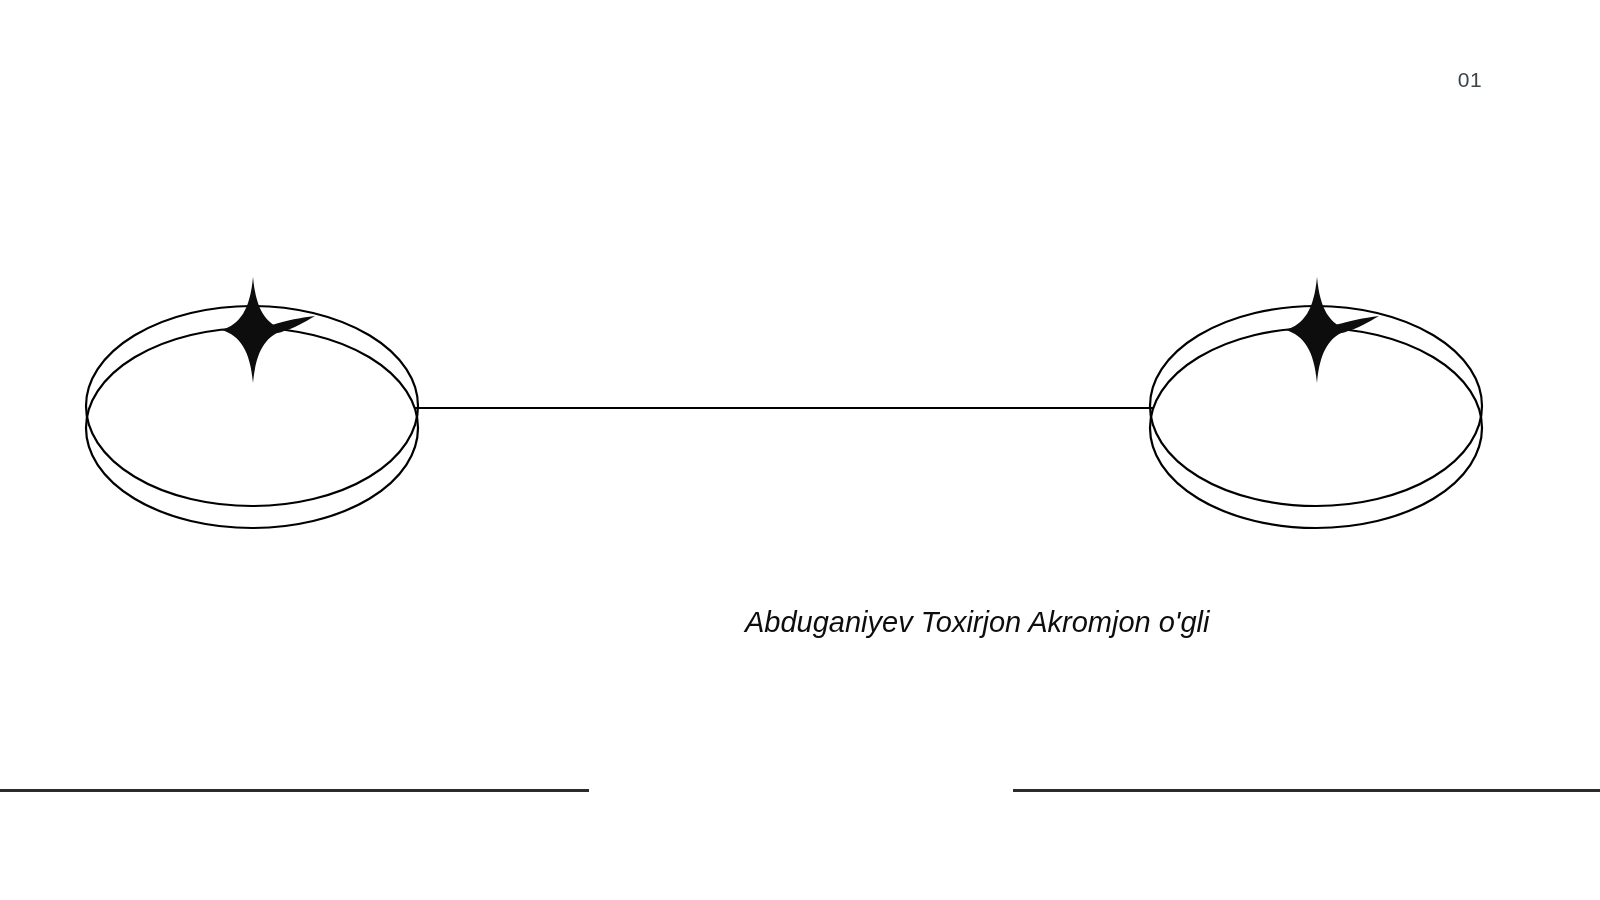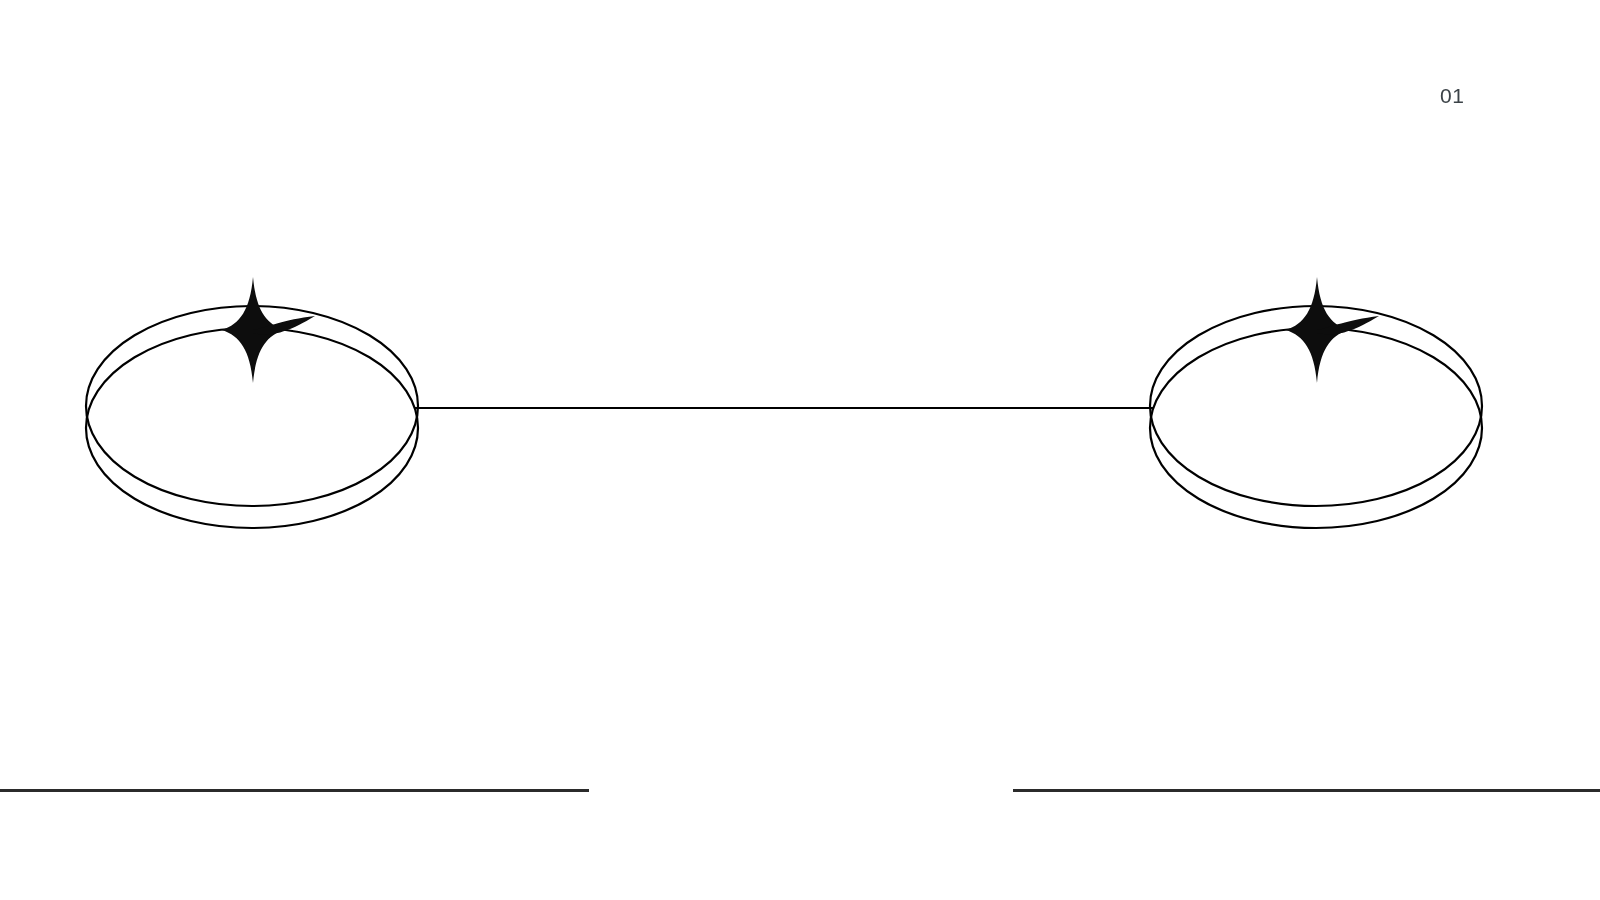--- a/index.html
+++ b/index.html
@@ -15,23 +15,23 @@
     width: 1600px;
     height: 900px;
     background: #ffffff;
     overflow: hidden;
   }
 
   
   .page-number {
     position: absolute;
     left: 1440px;
-    top: 84px;
+    top: 68px;
     width: 60px;
-    text-align: left;
+    text-align: center;
     font-family: "Liberation Sans", sans-serif;
     font-size: 21px;
     font-weight: 400;
     letter-spacing: 0.5px;
     color: #3c4348;
   }
 
   
   .slide-title {
     position: absolute;
@@ -122,17 +122,18 @@
                C 1304 324, 1314 310, 1317 277 Z" fill="#0d0d0d"></path>
       <path d="M 1317 330
                C 1332 327, 1346 320, 1379 316
                C 1346 336, 1332 336, 1317 333 Z" fill="#0d0d0d"></path>
     </g>
   </svg>
 
   <div class="page-number">01</div>
 
 
+  <div class="slide-author">Abduganiyev Toxirjon Akromjon o'gli</div>
 
   <div class="rule rule-left"></div>
   <div class="rule rule-right"></div>
 
 </div>
 
 </body></html>

